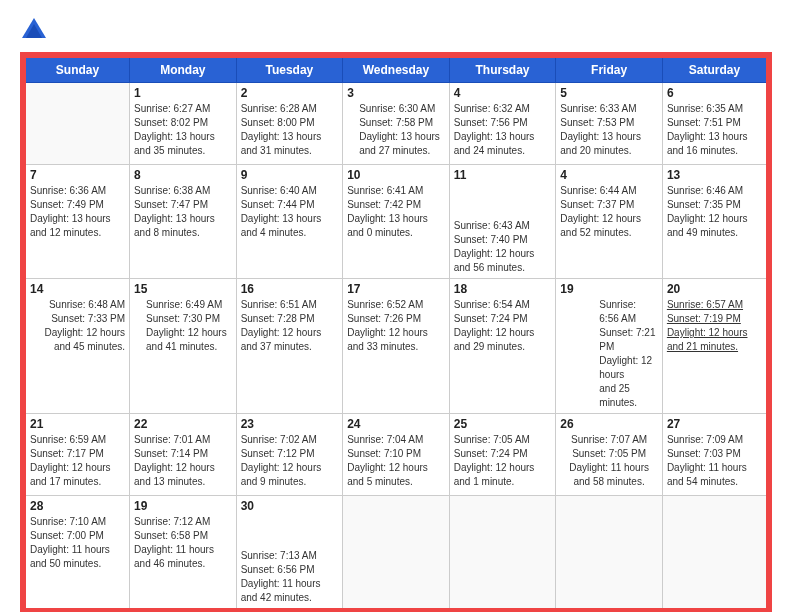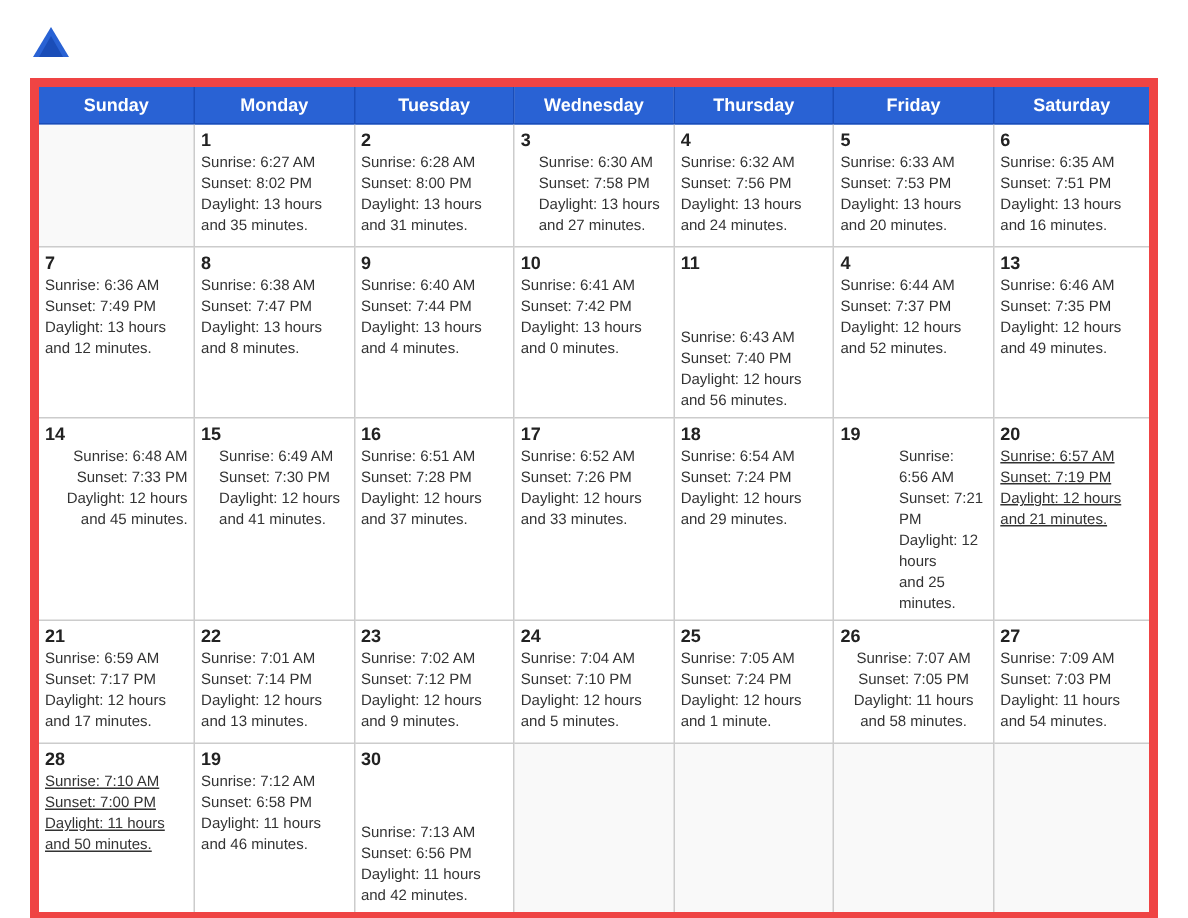--- a/index.html
+++ b/index.html
@@ -321,21 +321,21 @@
             <span class="day-number">27</span>
             <div class="day-info" style="white-space: pre-line;">Sunrise: 7:09 AM
 Sunset: 7:03 PM
 Daylight: 11 hours
 and 54 minutes.</div>
           </td>
         </tr>
         <tr>
           <td>
             <span class="day-number">28</span>
-            <div class="day-info" style="white-space: pre-line; text-decoration: underline;">Sunrise: 7:10 AM
+            <div class="day-info" style="white-space: pre-line;">Sunrise: 7:10 AM
 Sunset: 7:00 PM
 Daylight: 11 hours
 and 50 minutes.</div>
           </td>
           <td>
             <span class="day-number">19</span>
             <div class="day-info" style="white-space: pre-line;">Sunrise: 7:12 AM
 Sunset: 6:58 PM
 Daylight: 11 hours
 and 46 minutes.</div>

